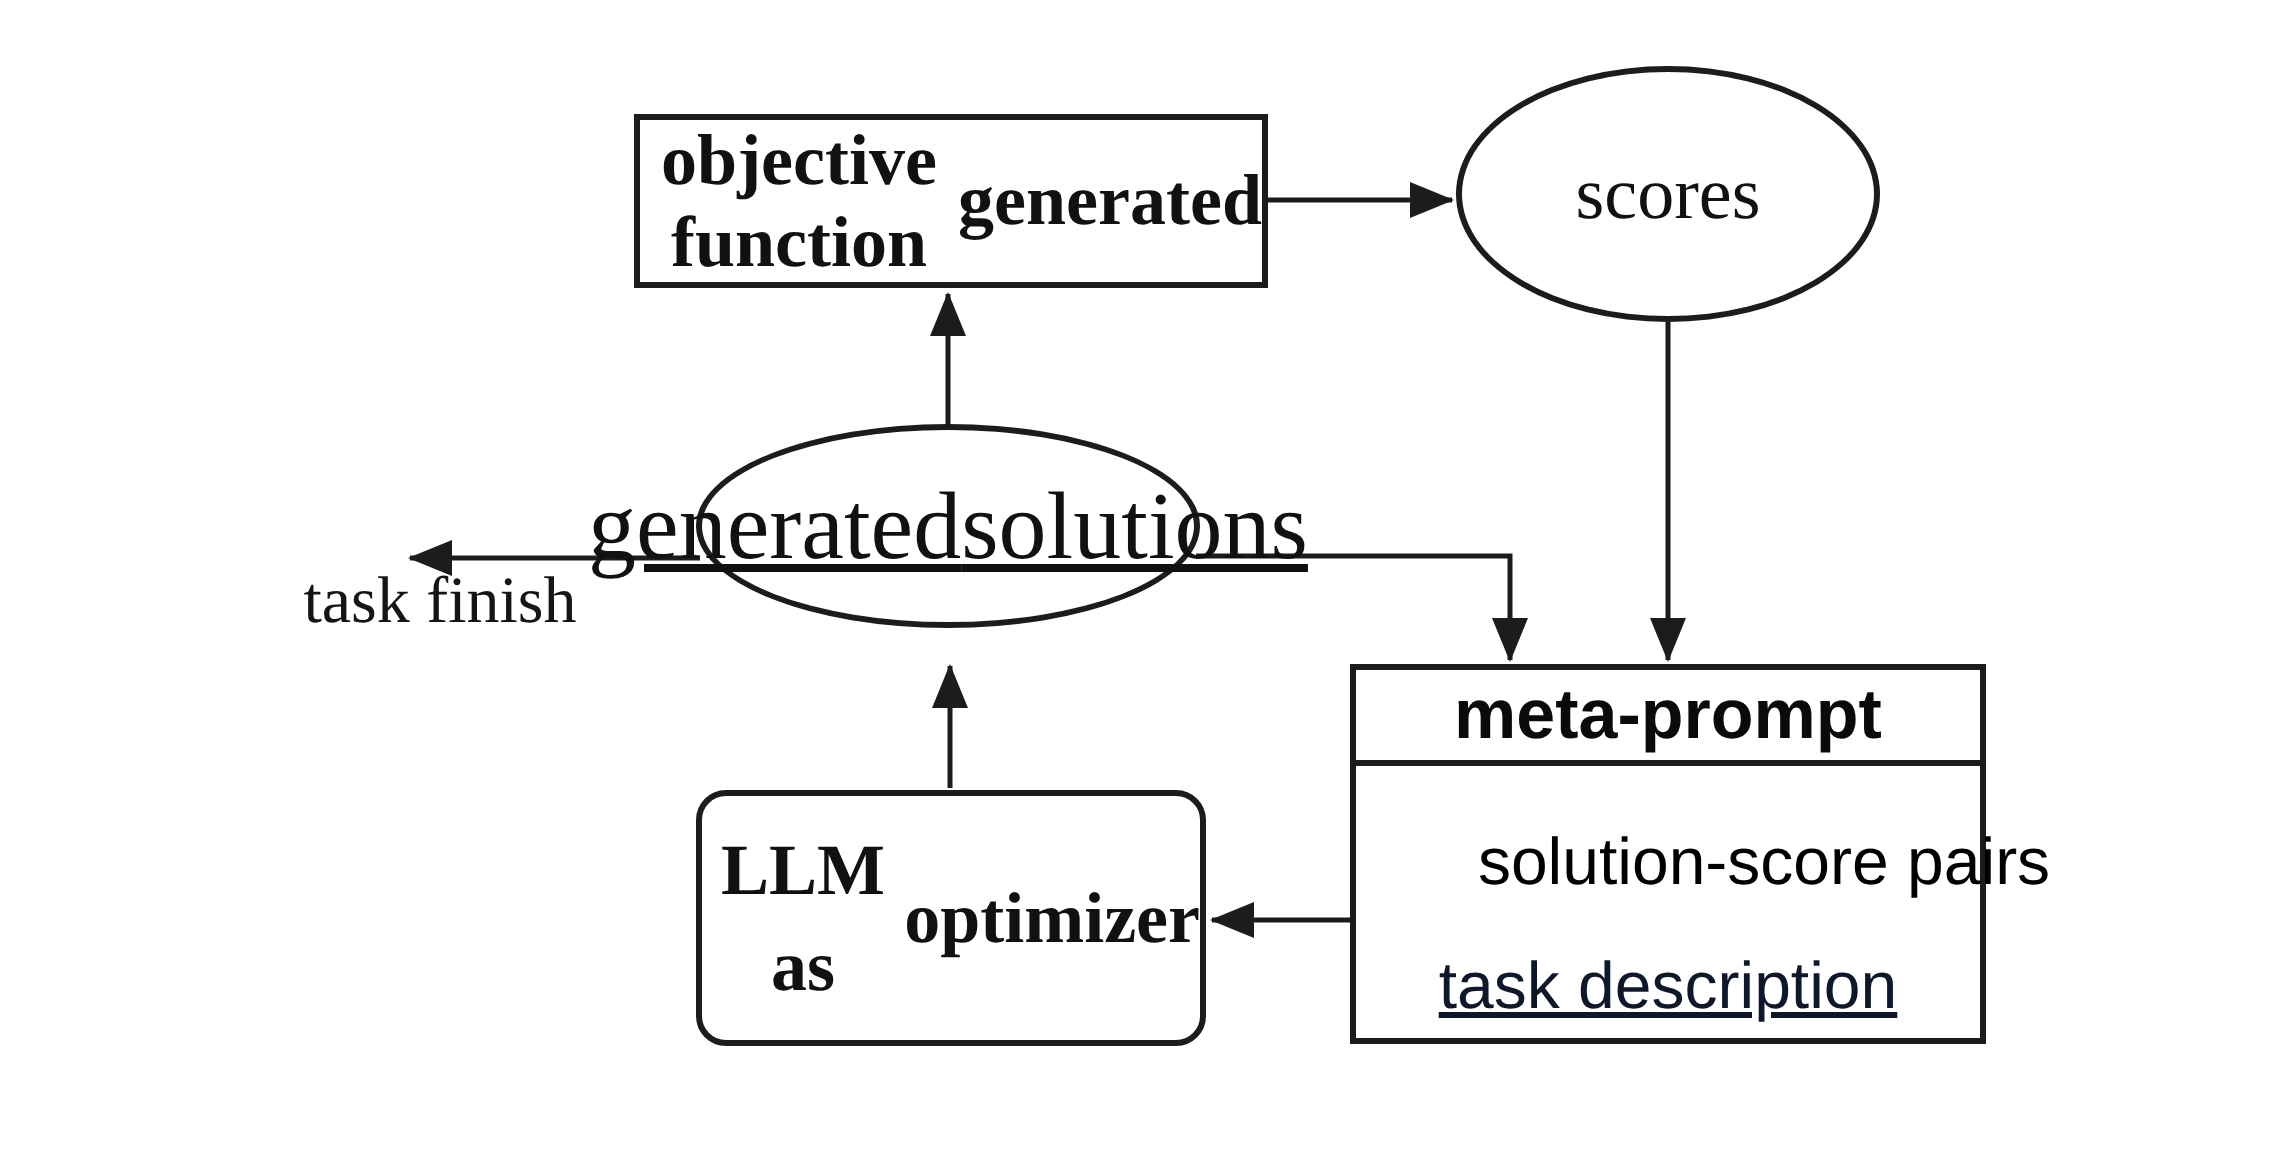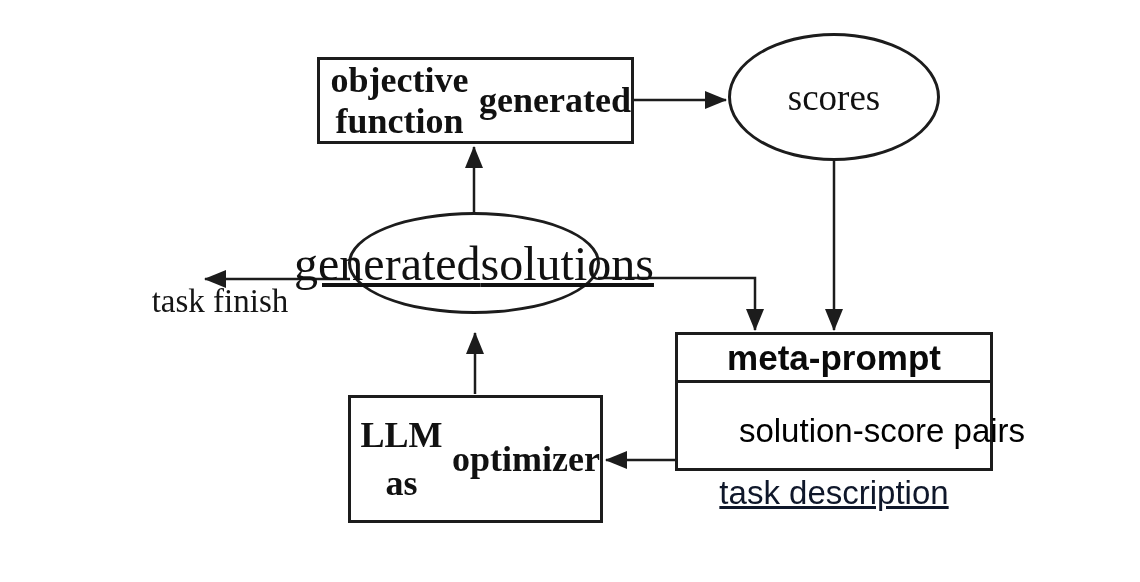--- a/index.html
+++ b/index.html
@@ -7,22 +7,22 @@
     position:relative;width:1140px;height:582px;background:#ffffff;overflow:hidden;
     font-family:"Liberation Serif","DejaVu Serif",serif;color:#111;
   }
   #connectors{position:absolute;left:0;top:0;width:1140px;height:582px;}
   .node{position:absolute;box-sizing:border-box;background:#ffffff;display:flex;flex-direction:row;align-items:center;justify-content:center;text-align:center;}
   .box{border:3px solid #1c1c1c;}
   .ellipse{border:3px solid #1c1c1c;border-radius:50%;}
   #box-evaluator{left:317px;top:57px;width:317px;height:87px;font-weight:bold;font-size:36px;line-height:41px;}
   #ellipse-scores{left:728px;top:33px;width:212px;height:128px;font-size:37px;}
   #ellipse-generated{left:348px;top:212px;width:252px;height:102px;font-size:48px;line-height:45px;text-decoration:underline;}
-  #box-llm{left:348px;top:395px;width:255px;height:128px;font-weight:bold;font-size:36px;line-height:48px;}
-  #box-meta{left:675px;top:332px;width:318px;height:139px;display:block;font-family:"Liberation Sans","DejaVu Sans",sans-serif;}
+  #box-llm{left:348px;top:395px;width:255px;height:128px;font-weight:bold;font-size:36px;line-height:48px;border-radius:15px;}
+  #box-meta{left:675px;top:332px;width:318px;height:190px;display:block;font-family:"Liberation Sans","DejaVu Sans",sans-serif;}
   .meta-header{
     box-sizing:border-box;height:48px;border-bottom:3px solid #1c1c1c;
     display:flex;align-items:center;justify-content:center;
     font-weight:bold;font-size:35px;color:#0a0a0a;
   }
   .meta-item{position:absolute;left:0;width:100%;height:36px;display:flex;align-items:center;justify-content:center;font-size:33px;}
   .meta-item.blue{top:78px;color:#000000;padding-left:48px;}
   .meta-item.red{top:140px;color:#0f172a;text-decoration:underline;}
   #return-note{
     position:absolute;left:75px;top:281px;width:290px;

